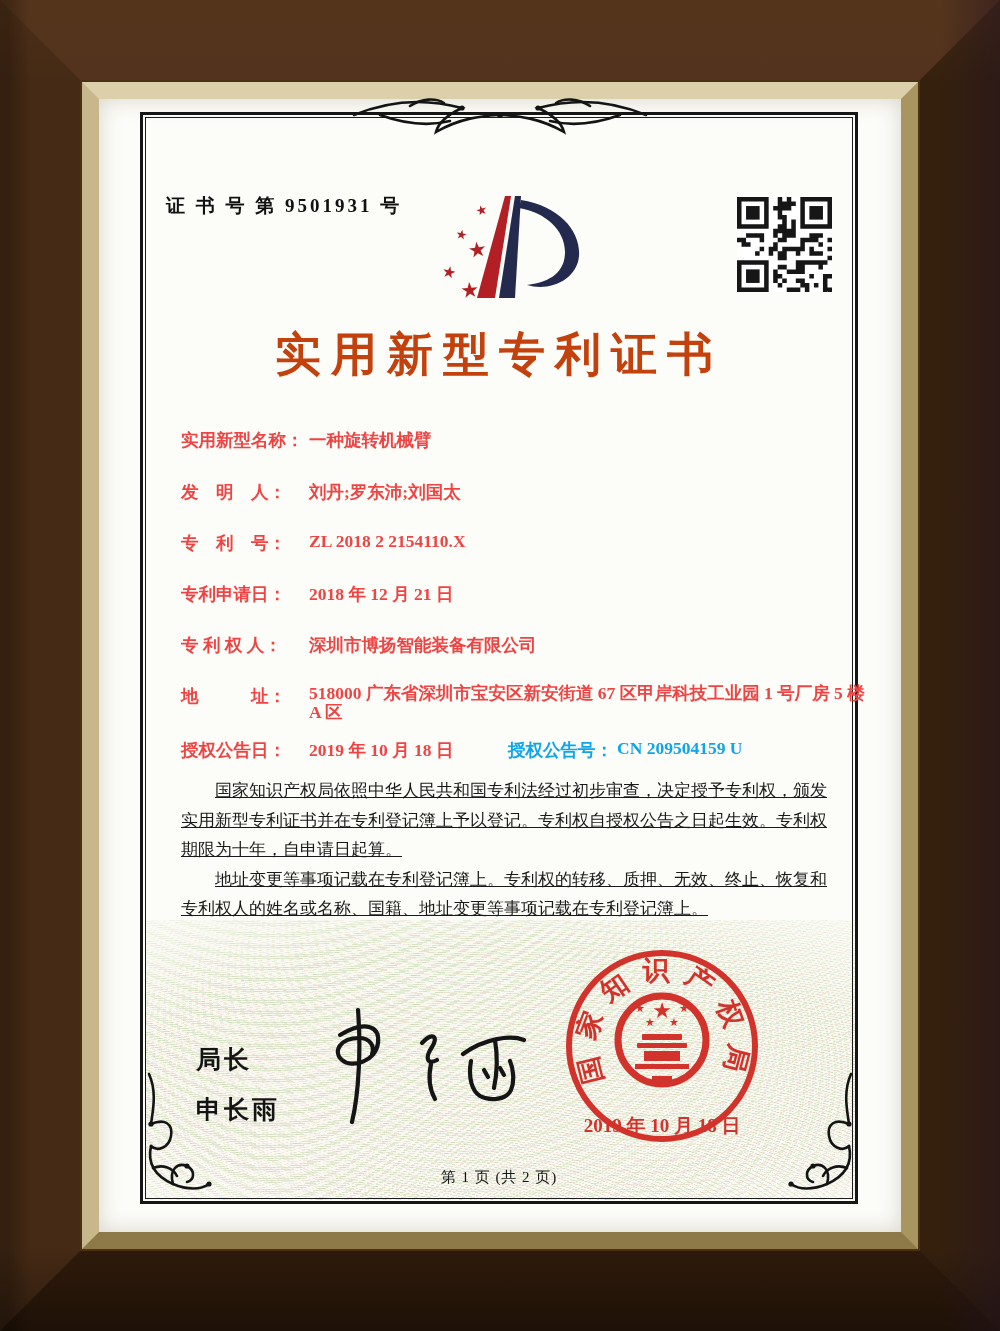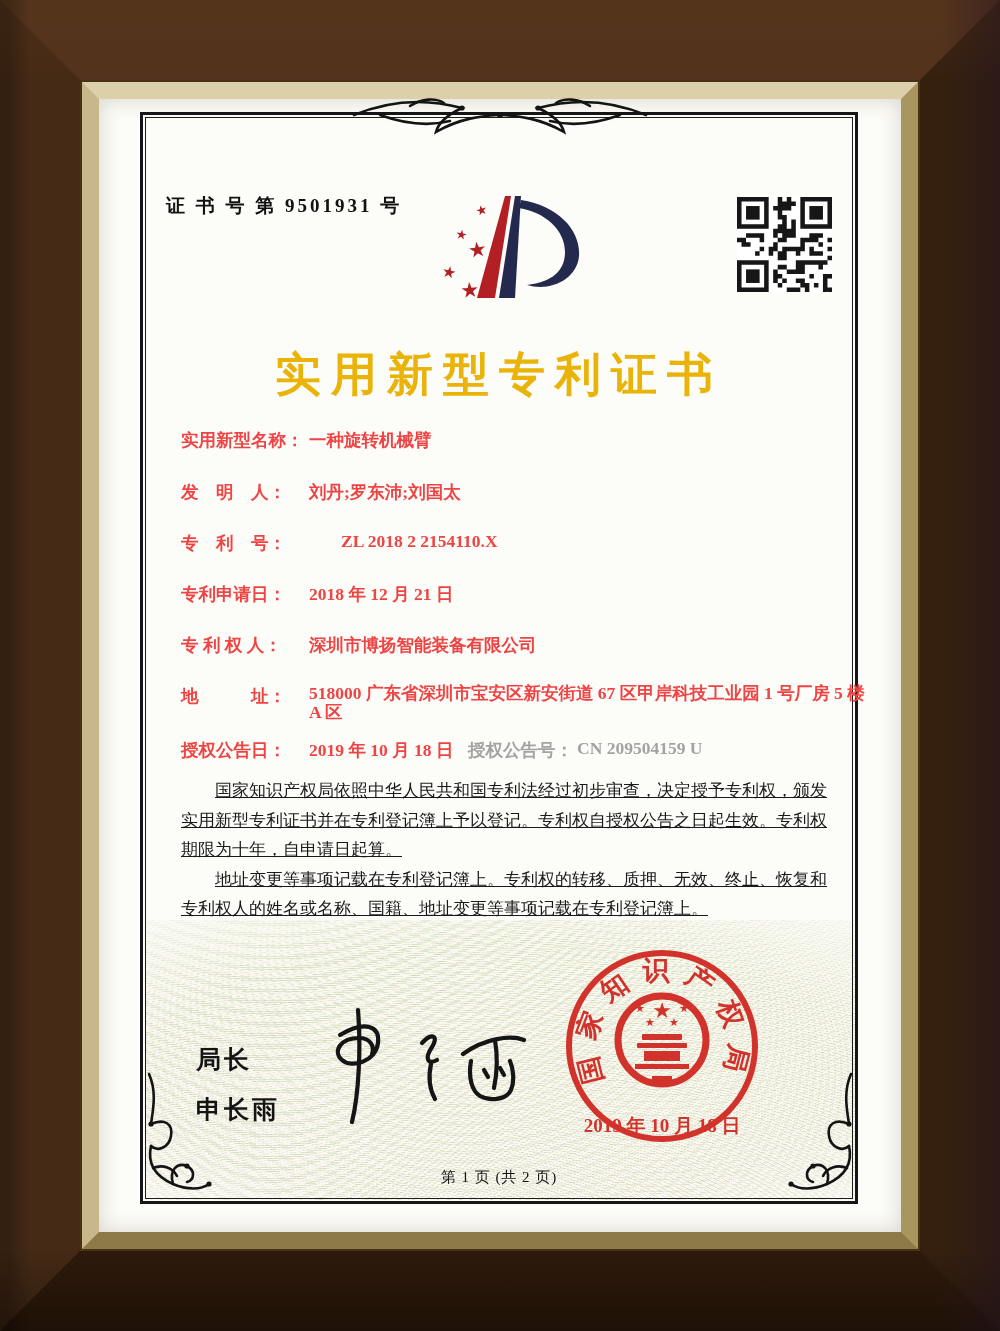--- a/index.html
+++ b/index.html
@@ -27,26 +27,26 @@
       background:
         repeating-radial-gradient(140% 120% at 18% 130%, rgba(142,178,108,.30) 0 1.4px, rgba(255,255,255,0) 1.4px 6.5px),
         repeating-radial-gradient(150% 120% at 72% 135%, rgba(214,150,140,.22) 0 1.3px, rgba(255,255,255,0) 1.3px 7.5px),
         repeating-radial-gradient(120% 100% at 45% -40%, rgba(170,190,115,.20) 0 1.2px, rgba(255,255,255,0) 1.2px 5.5px),
         linear-gradient(180deg, rgba(235,240,215,.35), rgba(240,230,215,.25));
       -webkit-mask-image:radial-gradient(90% 85% at 50% 55%, #000 55%, transparent 98%);
       mask-image:radial-gradient(90% 85% at 50% 55%, #000 55%, transparent 98%);}
   
   .cert-no{position:absolute;left:166px;top:193px;font-size:19px;letter-spacing:3px;color:#111;font-weight:600;}
   .title{position:absolute;left:140px;top:324px;width:718px;text-align:center;
-         font-size:46px;font-weight:700;letter-spacing:10px;color:#eab308;margin-top:20px;}
+         font-size:46px;font-weight:700;letter-spacing:10px;color:#c2410c;}
   .field{position:absolute;left:181px;display:flex;font-size:17.5px;color:#ef4444;font-weight:700;}
   .field .lbl{width:128px;flex:0 0 auto;}
   .field .val{white-space:pre-wrap;}
   .field.addr .val{width:566px;line-height:19px;}
-  .grant2{position:absolute;left:468px;display:flex;font-size:17.5px;color:#a3a3a3;font-weight:600;}
+  .grant2{position:absolute;left:508px;display:flex;font-size:17.5px;color:#0ea5e9;font-weight:600;}
   .grant2 .lbl{margin-right:4px;}
   .paras{position:absolute;left:181px;top:776px;width:648px;font-size:17px;line-height:29.5px;color:#191919;text-decoration:underline;}
   .paras p{margin:0;text-indent:2em;}
   .director{position:absolute;left:196px;top:1043px;font-size:25px;font-weight:700;letter-spacing:3px;color:#141414;}
   .director div{margin-bottom:17px;}
   .page-no{position:absolute;left:140px;top:1168px;width:718px;text-align:center;font-size:15px;color:#141414;letter-spacing:1px;}
   .svg-abs{position:absolute;}
   .flip-x{transform:scaleX(-1);}
 </style>
 </head>
@@ -143,21 +143,21 @@
     <div class="title">实用新型专利证书</div>
 
     <div class="field" style="top:428px;">
       <span class="lbl">实用新型名称：</span>
       <span class="val">一种旋转机械臂</span>
     </div>
     <div class="field" style="top:480px;">
       <span class="lbl">发　明　人：</span>
       <span class="val">刘丹;罗东沛;刘国太</span>
     </div>
-    <div class="field" style="top:531px;gap:32px;">
+    <div class="field" style="top:531px;">
       <span class="lbl">专　利　号：</span>
       <span class="val">ZL 2018 2 2154110.X</span>
     </div>
     <div class="field" style="top:582px;">
       <span class="lbl">专利申请日：</span>
       <span class="val">2018 年 12 月 21 日</span>
     </div>
     <div class="field" style="top:633px;">
       <span class="lbl">专 利 权 人：</span>
       <span class="val">深圳市博扬智能装备有限公司</span>

